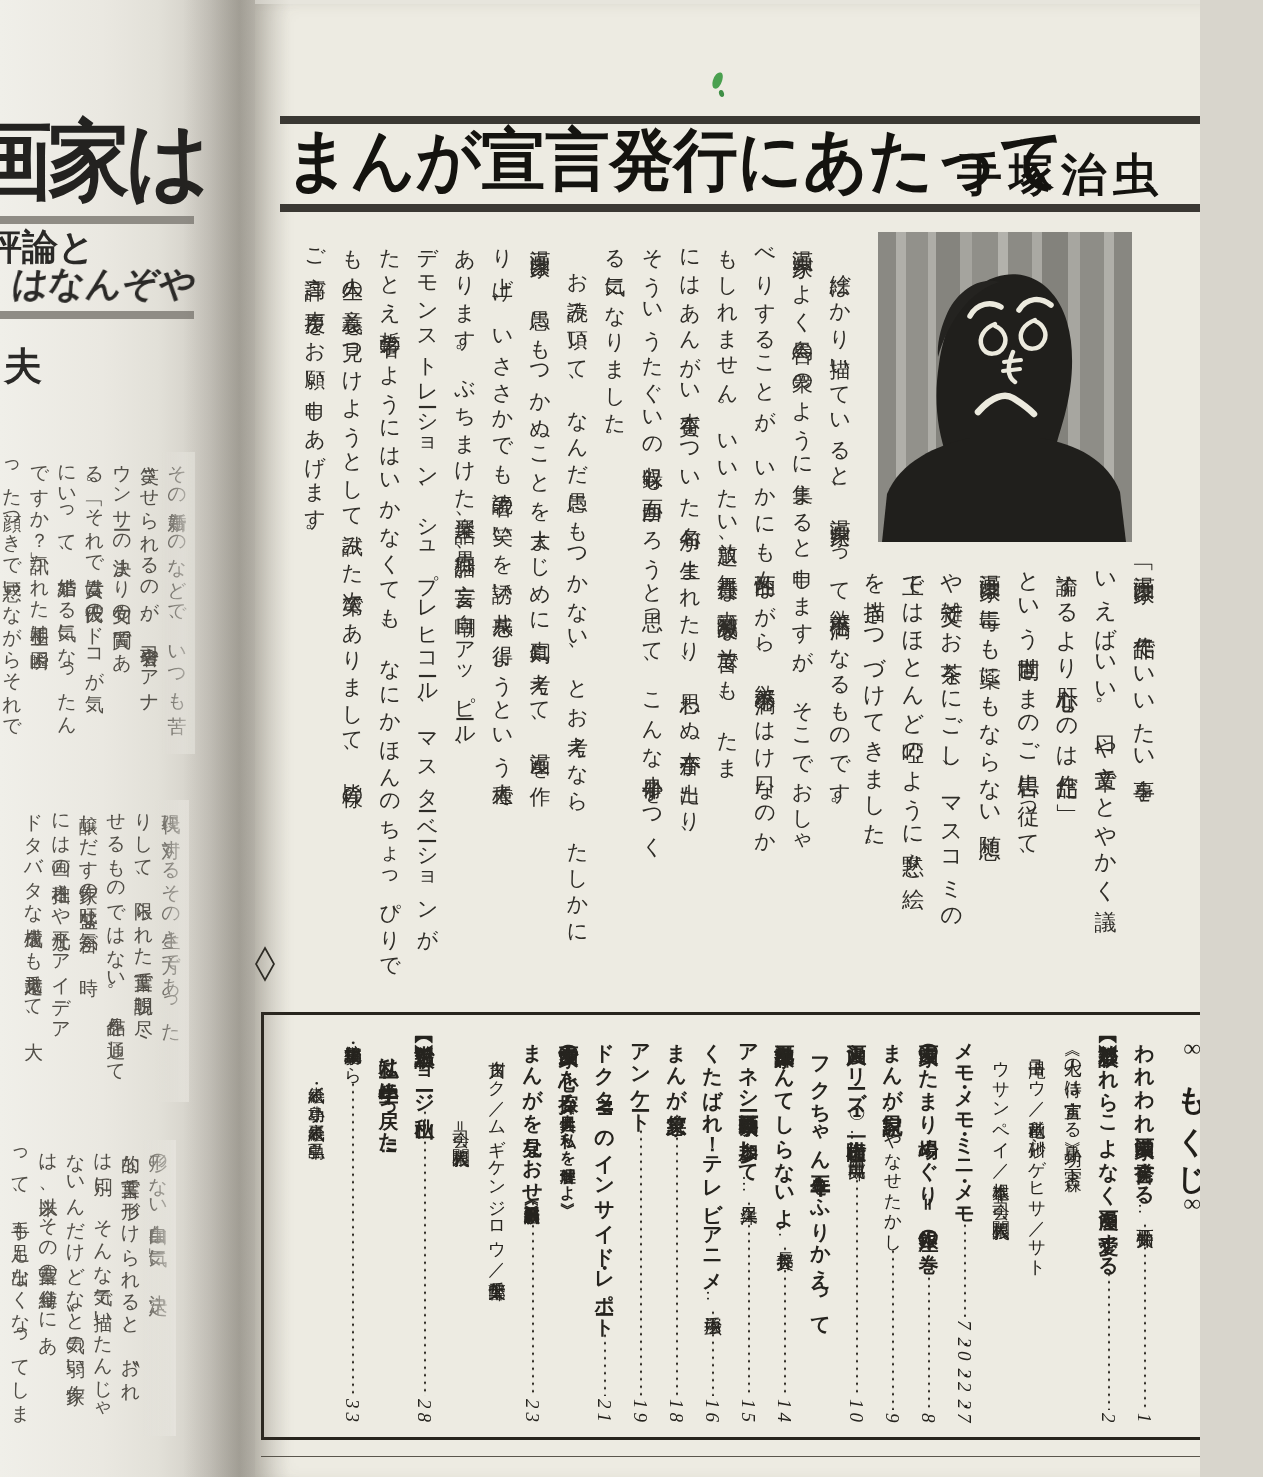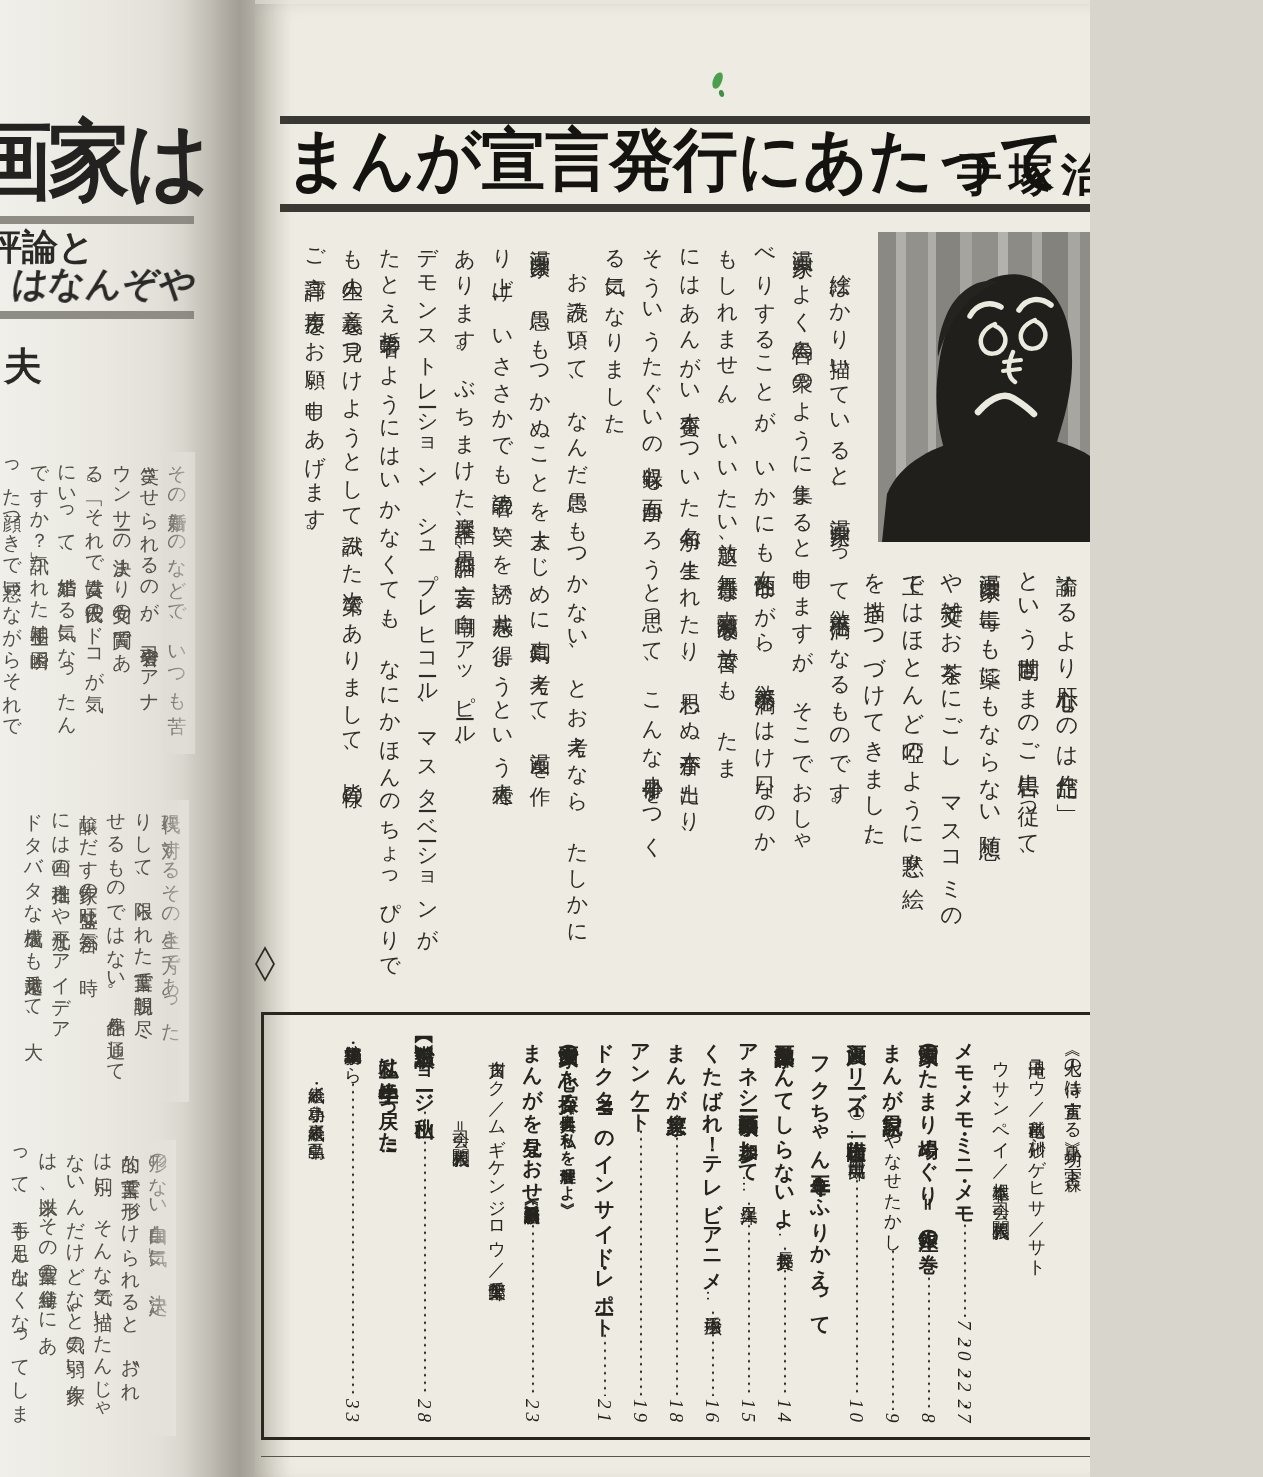--- a/index.html
+++ b/index.html
@@ -1,16 +1,16 @@
 <!DOCTYPE html>
 <html><head>
 <meta charset="utf-8">
 <style>
   html,body{margin:0;padding:0;background:#d8d5cc;}
-  #scan{position:relative;width:1090px;height:1477px;overflow:hidden;background:#e7e5dd;
+  #scan{position:relative;width:1200px;height:1477px;overflow:hidden;background:#e7e5dd;
         font-family:"Liberation Serif","DejaVu Serif",serif;}
   .goth{font-family:"Liberation Sans","DejaVu Sans",sans-serif;}
 
   
   #left-page{position:absolute;left:0;top:0;width:255px;height:1477px;overflow:hidden;
     background:linear-gradient(90deg,#f0efe9 0%,#eae8e1 40%,#e2e0d8 62%,#cfccc4 82%,#bbb8af 94%,#c6c3ba 100%);}
   .lp-big{position:absolute;left:-30px;top:120px;font-weight:900;font-size:82px;line-height:1;
     letter-spacing:-4px;color:#232220;filter:blur(.5px);transform:scaleY(1.05);white-space:nowrap;}
   .lp-bar{position:absolute;left:0;width:194px;height:8px;background:#8f8c85;}
   .lp-sub1{position:absolute;left:-14px;top:229px;font-weight:900;font-size:36px;line-height:1;color:#2a2927;filter:blur(.5px);white-space:nowrap;}

